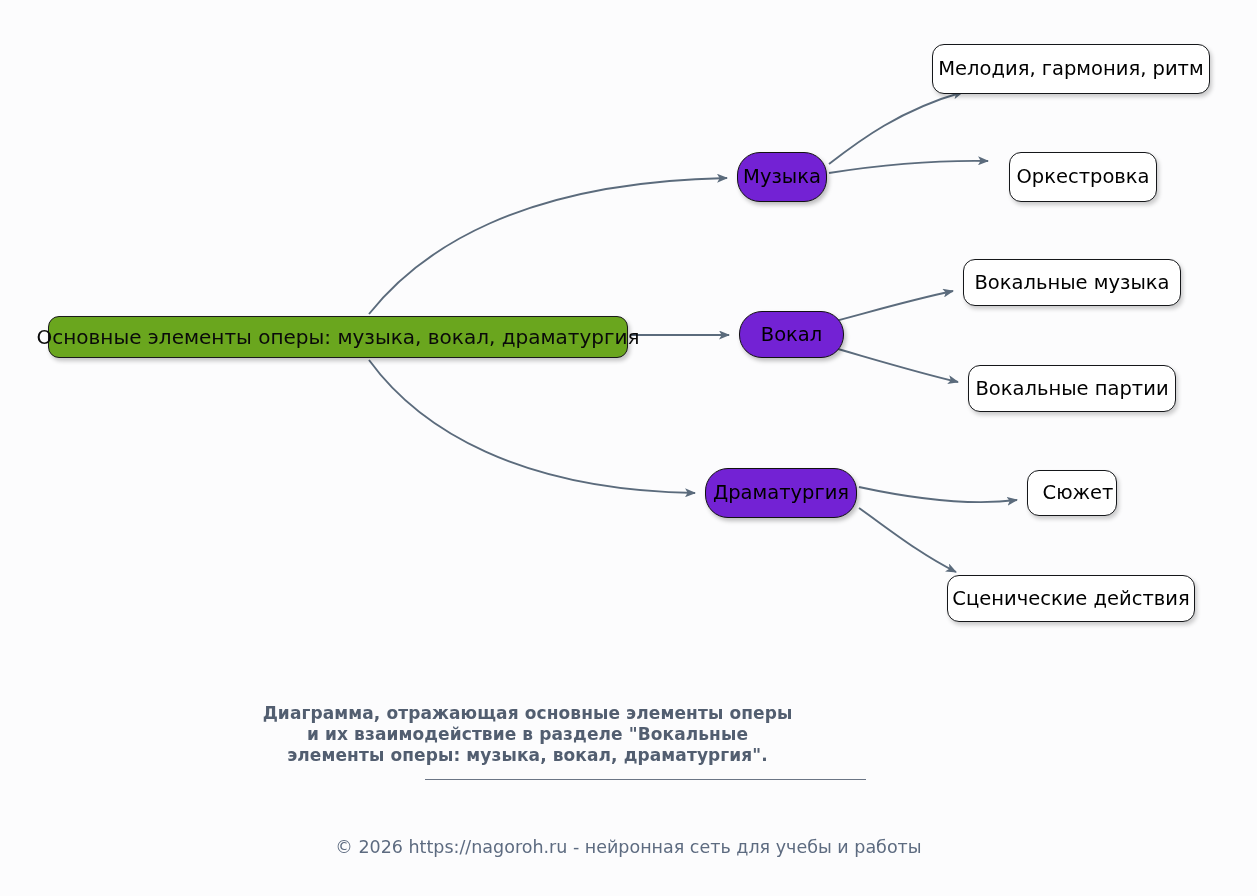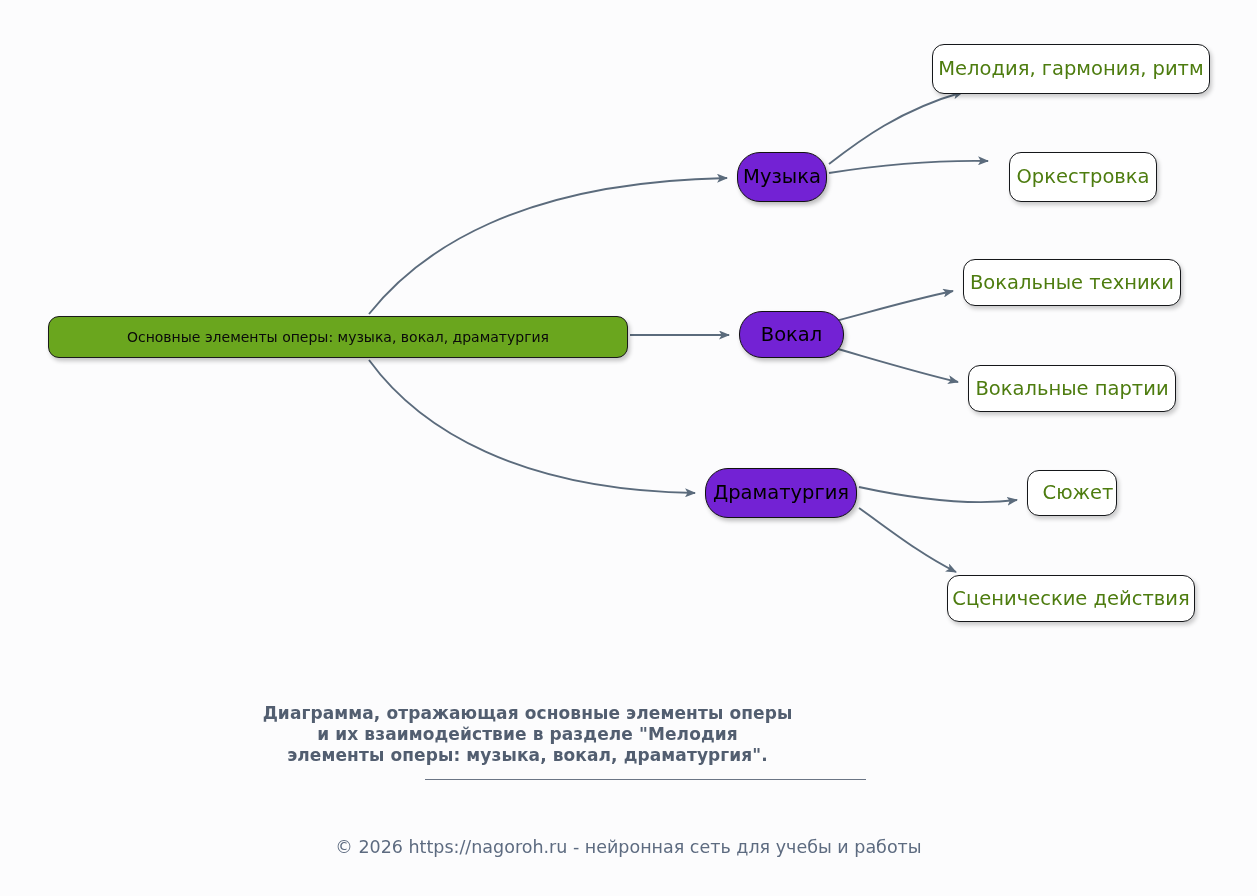--- a/index.html
+++ b/index.html
@@ -31,36 +31,36 @@
     justify-content: center;
     text-align: center;
     white-space: nowrap;
     line-height: 1;
   }
   .node-root {
     background: #6aa61e;
     border: 1.3px solid #1a1a1a;
     border-radius: 11px;
     color: #0a0a0a;
-    font-size: 14px;
+    font-size: 20px;
     box-shadow: 2px 3px 4px rgba(0,0,0,0.22);
   }
   .node-branch {
     background: #7322d4;
     border: 1.3px solid #111111;
     border-radius: 23px;
     color: #000000;
     font-size: 19.5px;
     box-shadow: 2px 3px 4px rgba(0,0,0,0.25);
   }
   .node-leaf {
     background: #ffffff;
     border: 1.4px solid #15171a;
     border-radius: 12px;
-    color: #4d7c0f;
+    color: #000000;
     font-size: 19.5px;
     box-shadow: 2px 3px 4px rgba(0,0,0,0.20);
   }
   #caption {
     position: absolute;
     left: 0;
     top: 703px;
     width: 1055px;
     text-align: center;
     color: #525e70;
@@ -130,42 +130,42 @@
 
   <div class="node node-leaf" style="left:998px; top:152px; width:148px; height:50px;margin-left:11px;">
     <span>Оркестровка</span>
   </div>
 
   <div class="node node-branch" style="left:739px; top:311px; width:105px; height:47px;">
     <span>Вокал</span>
   </div>
 
   <div class="node node-leaf" style="left:963px; top:259px; width:218px; height:47px;">
-    <span>Вокальные техники</span>
+    <span>Вокальные музыка</span>
   </div>
 
   <div class="node node-leaf" style="left:968px; top:365px; width:208px; height:47px;">
     <span>Вокальные партии</span>
   </div>
 
   <div class="node node-branch" style="left:705px; top:468px; width:152px; height:50px;">
     <span>Драматургия</span>
   </div>
 
   <div class="node node-leaf" style="left:1027px; top:470px; width:90px; height:46px;padding-left:12px;">
     <span>Сюжет</span>
   </div>
 
   <div class="node node-leaf" style="left:947px; top:575px; width:248px; height:47px;">
     <span>Сценические действия</span>
   </div>
 
   <div id="caption">
     <div>Диаграмма, отражающая основные элементы оперы</div>
-    <div>и их взаимодействие в разделе "Мелодия</div>
+    <div>и их взаимодействие в разделе "Вокальные</div>
     <div>элементы оперы: музыка, вокал, драматургия".</div>
   </div>
 
   <div id="caption-rule"></div>
 
   <div id="footer">
     <span>© 2026 https://nagoroh.ru - нейронная сеть для учебы и работы</span>
   </div>
 
 </div>

